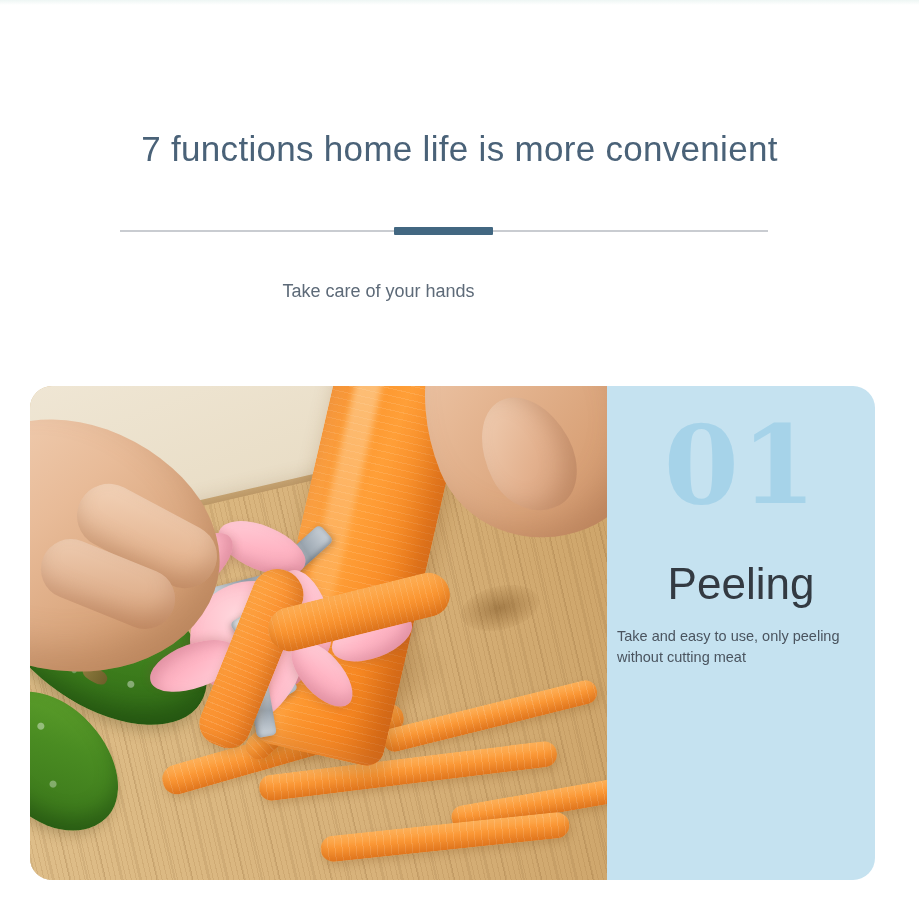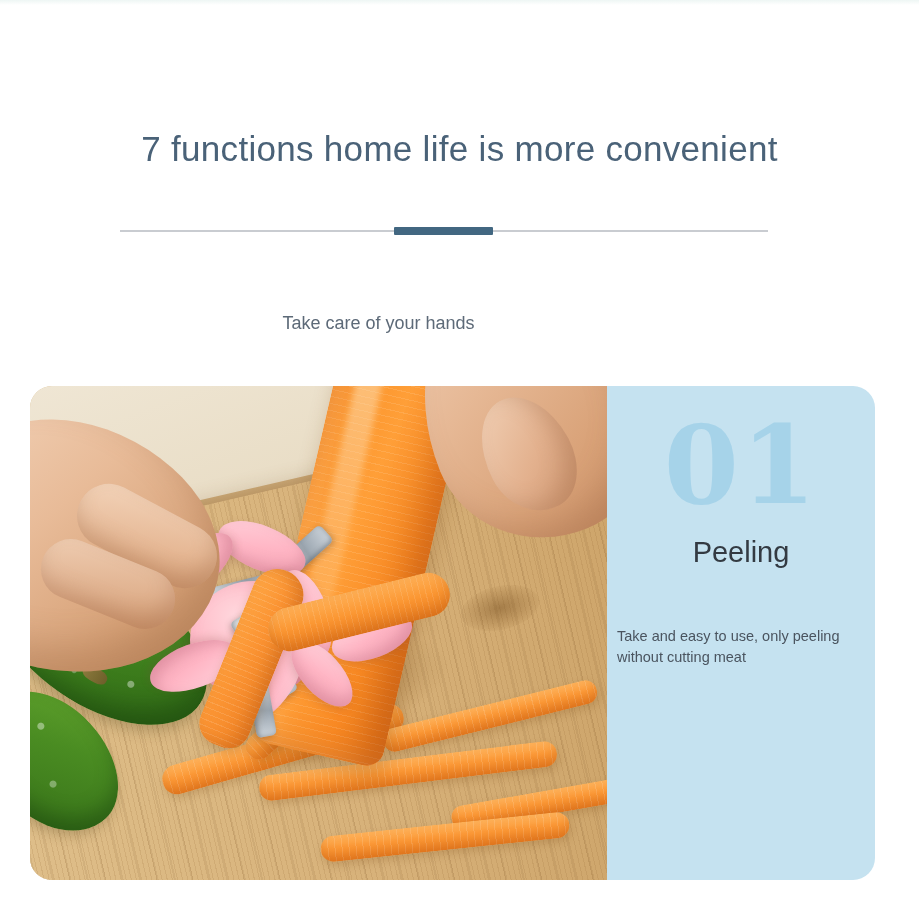--- a/index.html
+++ b/index.html
@@ -68,21 +68,20 @@
   .subtitle {
     position: absolute;
     top: 281px;
     left: 0;
     width: 757px;
     text-align: center;
     font-size: 18px;
     font-weight: 400;
     color: #5d6a78;
     white-space: nowrap;
-    margin-top: 32px;
   }
 
   
   .card {
     position: absolute;
     left: 30px;
     top: 386px;
     width: 845px;
     height: 494px;
     border-radius: 22px;
@@ -407,25 +406,25 @@
     font-family: "DejaVu Serif", serif;
     font-size: 108px;
     font-weight: 700;
     color: #a6d3e9;
     letter-spacing: 2px;
     line-height: 122px;
     user-select: none;
   }
   .step-title {
     position: absolute;
-    top: 144px;
+    top: 176px;
     left: 0;
     width: 268px;
     text-align: center;
-    font-size: 29px;
+    font-size: 44px;
     font-weight: 400;
     color: #333a42;
     line-height: 44px;
   }
   .step-desc {
     position: absolute;
     top: 240px;
     left: 10px;
     width: 236px;
     font-size: 14.5px;

